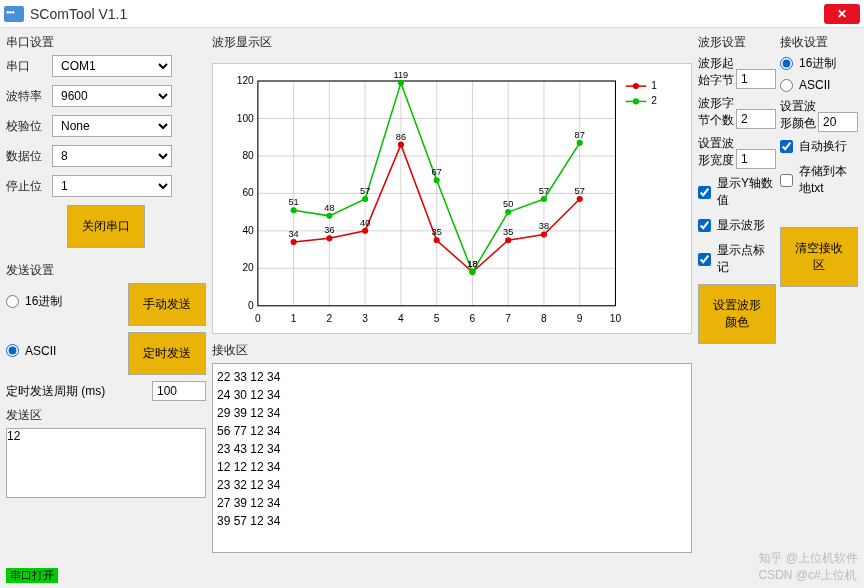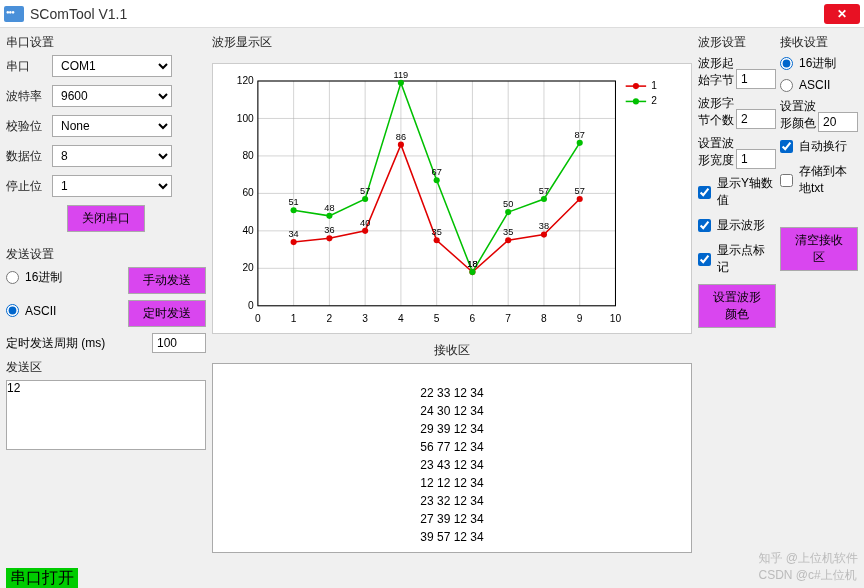--- a/index.html
+++ b/index.html
@@ -12,33 +12,33 @@
 .main { display: flex; height: 540px; padding: 6px; gap: 6px; }
 .col-left { width: 200px; display: flex; flex-direction: column; gap: 4px; }
 .col-mid { flex: 1; display: flex; flex-direction: column; gap: 8px; }
 .col-right { width: 160px; display: flex; flex-direction: row; gap: 4px; }
 .group-label { font-size: 12px; color: #222; margin-bottom: 4px; font-weight: normal; }
 .form-row { display: flex; align-items: center; margin-bottom: 8px; }
 .form-row label { width: 46px; font-size: 12px; color: #222; }
 select, input[type="text"], input[type="number"] { font-size: 12px; padding: 2px 4px; border: 1px solid #aaa; background: #fff; }
 select { width: 120px; height: 22px; }
 .num-input { width: 40px; height: 20px; }
-button { font-size: 12px; padding: 4px 14px; background: #d946ef; border: 1px solid #aaa; cursor: pointer; text-align: center; }
+button { font-size: 12px; padding: 12px 14px; background: #eab308; border: 1px solid #aaa; cursor: pointer; text-align: center; }
 .btn-center { display: flex; justify-content: center; margin-top: 6px; }
 .chart-area { flex: 1; border: 1px solid #ccc; background: #fff; padding: 4px; }
 .chart-svg { width: 100%; height: 100%; }
-.recv-area { height: 220px; text-align: center; }
-.recv-box { width: 100%; height: 190px; border: 1px solid #aaa; background: #fff; padding: 20px; font-size: 12px; line-height: 1.5; overflow: auto; white-space: pre; }
+.recv-area { height: 220px; }
+.recv-box { width: 100%; height: 190px; border: 1px solid #aaa; background: #fff; padding: 4px; font-size: 12px; line-height: 1.5; overflow: auto; white-space: pre; }
 .send-sec .row2 { display: flex; justify-content: space-between; align-items: center; margin-bottom: 6px; }
 .send-box { width: 100%; height: 70px; border: 1px solid #aaa; background: #fff; font-size: 12px; resize: none; }
 .chk-row { display: flex; align-items: center; margin-bottom: 8px; font-size: 12px; }
 .chk-row input { margin-right: 6px; }
 .radio-row { display: flex; align-items: center; margin-bottom: 6px; font-size: 12px; }
 .radio-row input { margin-right: 6px; }
-.status-bar { height: 18px; padding: 0 6px; font-size: 16px; }
+.status-bar { height: 18px; padding: 0 6px; font-size: 11px; }
 .status-open { background: #0c0; color: #000; display: inline-block; padding: 0 4px; }
 .watermark { position: absolute; right: 6px; bottom: 4px; font-size: 12px; color: #bbb; }
 .right-sec { margin-bottom: 10px; }
 .spin-row { display: flex; align-items: flex-end; margin-bottom: 6px; font-size: 12px; }
 .spin-row label { flex: 1; }
 input[type="checkbox"]:checked { accent-color: #0066cc; }
 input[type="radio"]:checked { accent-color: #0066cc; }
 </style>
 </head>
 <body>

